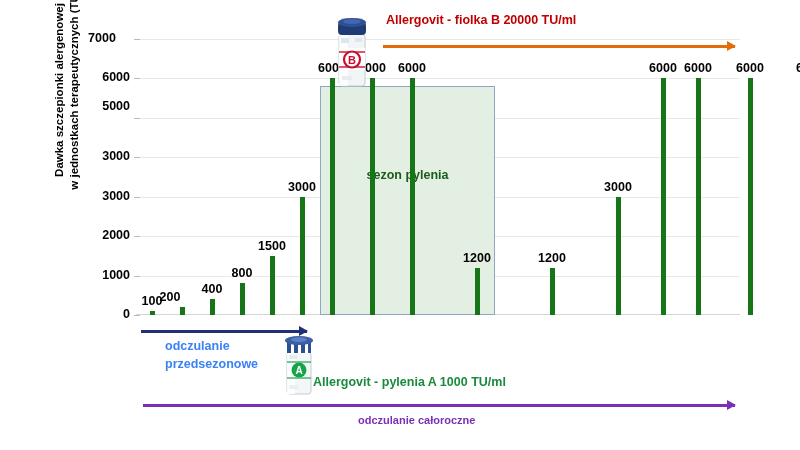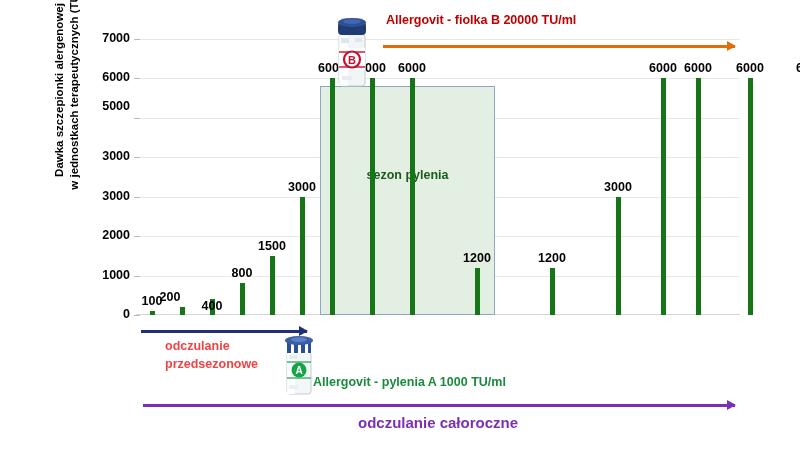--- a/index.html
+++ b/index.html
@@ -87,21 +87,21 @@
       <div class="ylab" style="left: 74px; top: 228.143px;">2000</div>
       <div class="tickmark" style="top: 196.714px;"></div>
       <div class="ylab" style="left: 74px; top: 188.714px;">3000</div>
       <div class="tickmark" style="top: 157.286px;"></div>
       <div class="ylab" style="left: 74px; top: 149.286px;">3000</div>
       <div class="tickmark" style="top: 117.857px;"></div>
       <div class="ylab" style="left: 74px; top: 99px;">5000</div>
       <div class="tickmark" style="top: 78.4286px;"></div>
       <div class="ylab" style="left: 74px; top: 70.4286px;">6000</div>
       <div class="tickmark" style="top: 39px;"></div>
-      <div class="ylab" style="left: 74px; top: 31px;">7000</div>
+      <div class="ylab" style="left: 74px; top: 31px; text-align: center;">7000</div>
     </div>
 
   <div id="plot">
     <div id="grid">
         <div class="gridline" style="top: 236.571px;"></div>
         <div class="gridline" style="top: 197.143px;"></div>
         <div class="gridline" style="top: 157.714px;"></div>
         <div class="gridline" style="top: 118.286px;"></div>
         <div class="gridline" style="top: 78.8571px;"></div>
         <div class="gridline" style="top: 39.4286px;"></div>
@@ -125,21 +125,21 @@
         <div class="bar" style="left: 334.5px; height: 47.3143px; background: rgb(22, 117, 23);"></div>
         <div class="bar" style="left: 409.5px; height: 47.3143px; background: rgb(22, 117, 23);"></div>
         <div class="bar" style="left: 475.5px; height: 118.286px; background: rgb(22, 117, 23);"></div>
         <div class="bar" style="left: 520.5px; height: 236.571px; background: rgb(22, 117, 23);"></div>
         <div class="bar" style="left: 555.5px; height: 236.571px; background: rgb(22, 117, 23);"></div>
         <div class="bar" style="left: 607.5px; height: 236.571px; background: rgb(22, 117, 23);"></div>
       </div>
     <div id="barlabels">
         <div class="barlabel" style="left: 12px; top: 255.057px;">100</div>
         <div class="barlabel" style="left: 30px; top: 251.114px;">200</div>
-        <div class="barlabel" style="left: 72px; top: 243.229px; margin-top: 17px;">400</div>
+        <div class="barlabel" style="left: 72px; top: 243.229px;">400</div>
         <div class="barlabel" style="left: 102px; top: 227.457px;">800</div>
         <div class="barlabel" style="left: 132px; top: 199.857px;">1500</div>
         <div class="barlabel" style="left: 162px; top: 140.714px;">3000</div>
         <div class="barlabel" style="left: 192px; top: 22.4286px;">6000</div>
         <div class="barlabel" style="left: 232px; top: 22.4286px;">6000</div>
         <div class="barlabel" style="left: 272px; top: 22.4286px;">6000</div>
         <div class="barlabel" style="left: 337px; top: 211.686px;">1200</div>
         <div class="barlabel" style="left: 412px; top: 211.686px;">1200</div>
         <div class="barlabel" style="left: 478px; top: 140.714px;">3000</div>
         <div class="barlabel" style="left: 523px; top: 22.4286px;">6000</div>
@@ -172,21 +172,21 @@
       <rect x="12" y="26" width="8" height="5" fill="#dbe3ea" opacity="0.9"></rect>
       <rect x="26" y="26" width="7" height="4" fill="#dbe3ea" opacity="0.9"></rect>
       <rect x="13" y="64" width="10" height="4" fill="#e6ebef" opacity="0.9"></rect>
     </svg>
   </div>
 
   <div class="arrowline" style="left:141px;top:330px;width:166px;">
     <div class="shaft" style="background:#1f2f78;"></div>
     <div class="head" style="border-left:9px solid #1f2f78;"></div>
   </div>
-  <div class="annot two" style="left:165px;top:337px;color:#ef4444;width:130px;">
+  <div class="annot two" style="left:165px;top:337px;color:#3b82f6;width:130px;">
     <div>odczulanie</div>
     <div>przedsezonowe</div>
   </div>
 
   <div class="vial" style="left:277px;top:334px;">
     <svg width="44" height="62" viewBox="0 0 44 62">
       <rect x="10" y="18" width="24" height="42" rx="3" fill="#f4f7f8" stroke="#c3ccd2" stroke-width="1"></rect>
       <rect x="10" y="18" width="8" height="42" fill="#ffffff" opacity="0.8"></rect>
       <rect x="11" y="4" width="22" height="7" rx="2" fill="#cfd6dc"></rect>
       <g>
@@ -205,15 +205,15 @@
       <rect x="12" y="21" width="8" height="4" fill="#e2e9ee" opacity="0.9"></rect>
       <rect x="12" y="51" width="9" height="4" fill="#e9eef1" opacity="0.9"></rect>
     </svg>
   </div>
   <div class="annot" style="left:313px;top:375px;color:#1a8a3c;font-size:12.5px;">Allergovit - pylenia A 1000 TU/ml</div>
 
   <div class="arrowline" style="left:143px;top:404px;width:592px;">
     <div class="shaft" style="background:#7b2fb5;"></div>
     <div class="head" style="border-left:9px solid #7b2fb5;"></div>
   </div>
-  <div class="annot" style="left:358px;top:414px;color:#7b2fb5;font-size:15px;">odczulanie całoroczne</div>
+  <div class="annot" style="left:358px;top:414px;color:#7b2fb5;font-size:11px;">odczulanie całoroczne</div>
 
 </div>
 
 </body></html>

